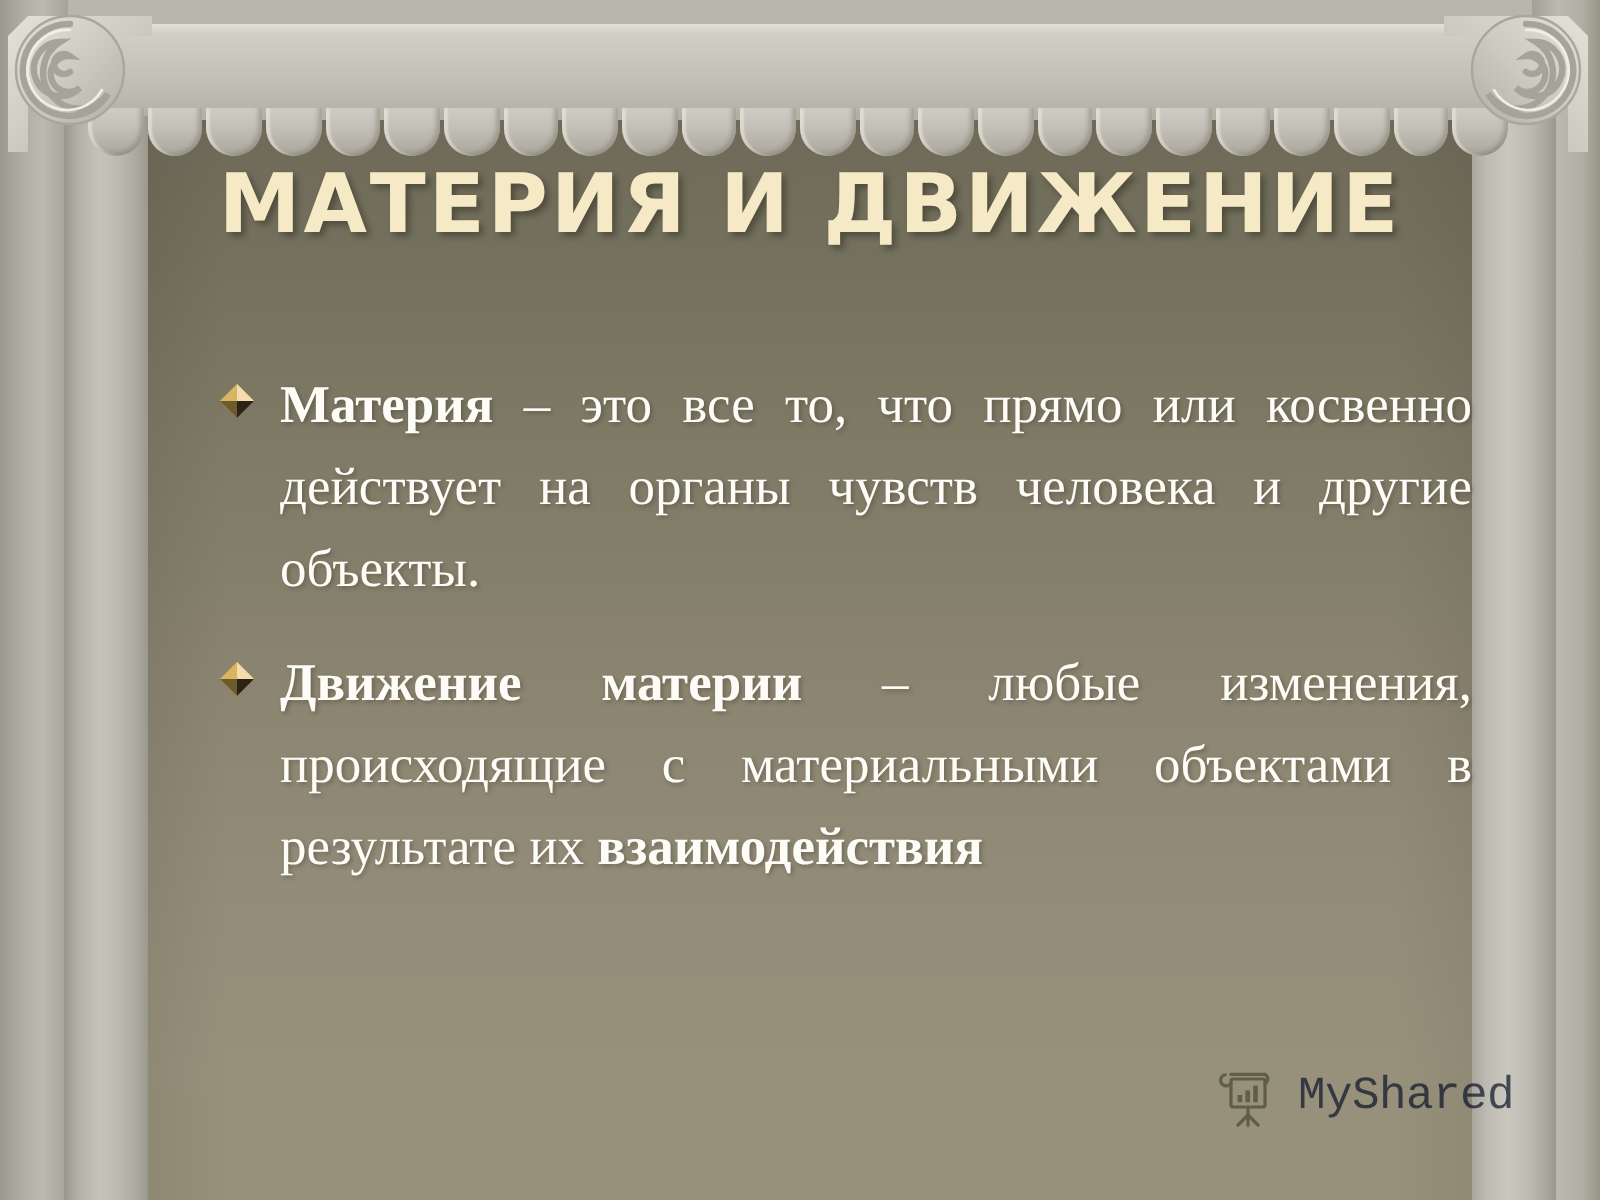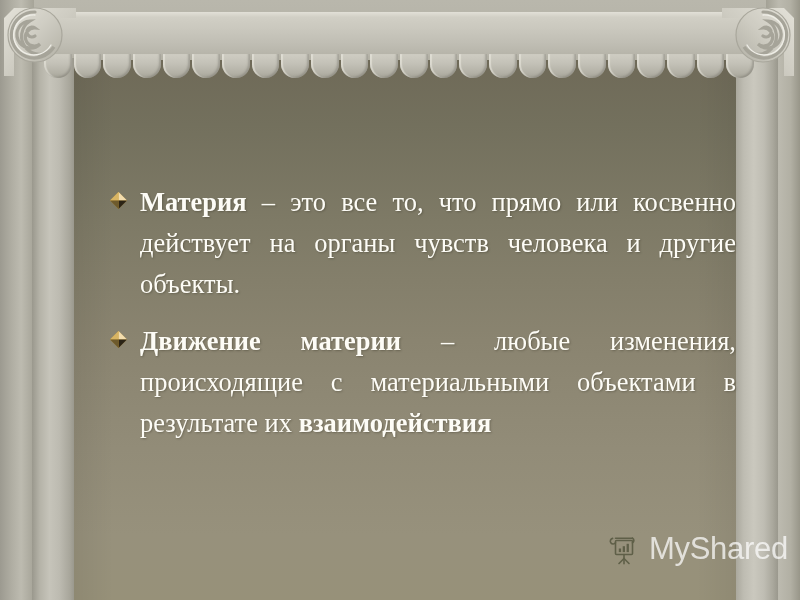--- a/index.html
+++ b/index.html
@@ -196,23 +196,23 @@
     position: absolute;
     left: 608px;
     top: 531px;
     display: flex;
     align-items: center;
     gap: 7px;
     opacity: 0.72;
   }
   .watermark .wm-icon { width: 34px; height: 34px; display: block; }
   .watermark .wm-text {
-    font-family: Liberation Sans, sans-serif;
-    font-size: 31px;
-    color: #ffffff;
+    font-family: Liberation Mono, monospace;
+    font-size: 23px;
+    color: #0f172a;
     letter-spacing: -0.3px;
   }
 </style>
 </head>
 <body>
 
 <div id="slide">
 
   <div class="outer-wall"></div>
   <div class="edge-strip left"></div>
@@ -278,20 +278,21 @@
           <stop offset="1" stop-color="#b2b0a5"></stop>
         </linearGradient>
       </defs>
       <path d="M66,4 H4 V14 H46 C58,14 66,22 66,34 V72 H76 V14 Z" fill="url(#capGradR)"></path>
       <circle cx="45" cy="31" r="27" fill="url(#capGradR)" stroke="#a9a79c" stroke-width="1.2"></circle>
       <path d="M45,8 A23,23 0 1 1 26,43 A18,18 0 1 0 50,17 A13.5,13.5 0 1 1 40,40 A9,9 0 1 0 45,24 A5,5 0 1 1 45,32" fill="none" stroke="#a6a499" stroke-width="3.2" stroke-linecap="round"></path>
       <path d="M45,11 A20,20 0 1 1 29,41" fill="none" stroke="#efeee7" stroke-width="1.3" stroke-linecap="round"></path>
     </svg>
   </div>
 
+  <div class="title">МАТЕРИЯ И ДВИЖЕНИЕ</div>
 
   <div class="body-area">
 
     <div class="bullet">
       <span class="diamond">
         <svg width="17" height="17" viewBox="0 0 17 17" xmlns="http://www.w3.org/2000/svg">
           <polygon points="8.5,0 17,8.5 8.5,17 0,8.5" fill="#c79a3c"></polygon>
           <polygon points="8.5,0 17,8.5 8.5,8.5" fill="#f3ddae"></polygon>
           <polygon points="8.5,0 0,8.5 8.5,8.5" fill="#d8b463"></polygon>
           <polygon points="8.5,8.5 17,8.5 8.5,17" fill="#2b2416"></polygon>

